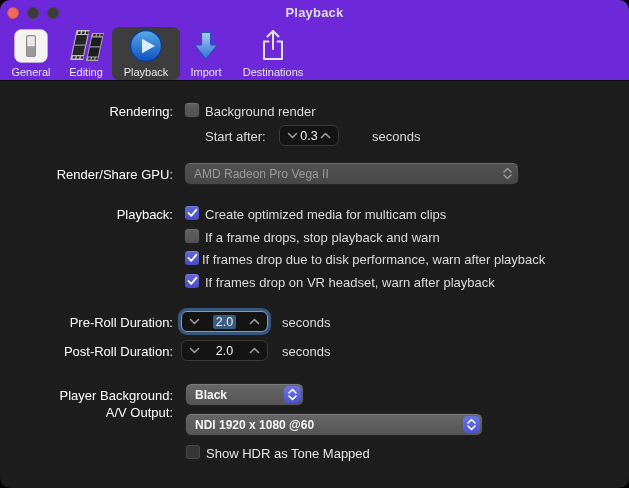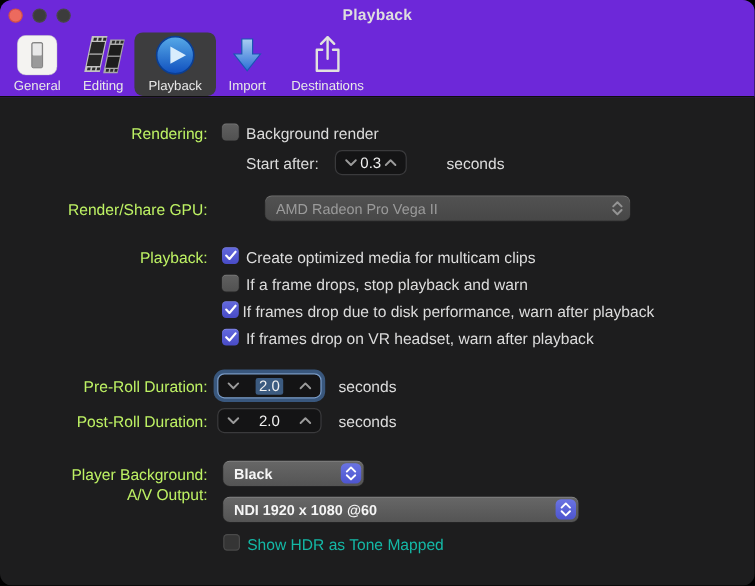--- a/index.html
+++ b/index.html
@@ -15,23 +15,23 @@
   #btn-min   { left:27px; background:#3c3c3c; border:0.5px solid #474747; }
   #btn-zoom  { left:47px; background:#3c3c3c; border:0.5px solid #474747; }
   #win-title { position:absolute; top:5px; left:0; width:100%; text-align:center;
     color:#dedede; font-size:13px; font-weight:bold; letter-spacing:.2px; }
   .tb-item { position:absolute; top:27px; height:53px; display:flex; flex-direction:column;
     align-items:center; justify-content:flex-start; border-radius:7px; }
   .tb-item.selected { background:#3d3d3e; }
   .tb-icon { height:38px; display:flex; align-items:center; justify-content:center; }
   .tb-label { color:#e8e8e8; font-size:11px; margin-top:1px; }
   
-  .flabel { position:absolute; left:0; width:173px; text-align:right; color:#bef264; font-size:13px; }
+  .flabel { position:absolute; left:0; width:173px; text-align:right; color:#ffffff; font-size:13px; }
   .ftext  { position:absolute; color:#dcdcdc; font-size:13px;text-align:right; }
-  .fdim   { position:absolute; color:#14b8a6; font-size:13px; }
+  .fdim   { position:absolute; color:#e5e5e5; font-size:13px; }
   
   .cbx { position:absolute; width:14px; height:14px; border-radius:3.5px; }
   .cbx.checked { background:linear-gradient(#646ade,#484bc6); box-shadow:inset 0 0.5px 0 rgba(255,255,255,.25); }
   .cbx.unchecked { background:linear-gradient(#606060,#515151); box-shadow:inset 0 0.5px 0 rgba(255,255,255,.2), 0 0 0 0.5px #2c2c2c; }
   .cbx.disabled { background:#353535; box-shadow:inset 0 0 0 1px #4a4a4a; }
   .cbx svg { position:absolute; left:1.5px; top:2px; }
   
   .stepper { position:absolute; height:21px; background:#141415; border:1px solid #3a3a3c; border-radius:6px;
     display:flex; align-items:center; justify-content:space-between; padding:0 7px; }
   .stepper .val { color:#f2f2f2; font-size:12.5px; }
@@ -152,21 +152,21 @@
         <path d="M1.5 1.5 L5.5 5.5 L9.5 1.5" fill="none" stroke="#9b9b9b" stroke-width="1.6" stroke-linecap="round" stroke-linejoin="round"></path>
       </svg>
     <span class="val">0.3</span>
     <svg class="chev" width="11" height="7" viewBox="0 0 11 7">
         <path d="M1.5 5.5 L5.5 1.5 L9.5 5.5" fill="none" stroke="#9b9b9b" stroke-width="1.6" stroke-linecap="round" stroke-linejoin="round"></path>
       </svg>
   </div>
   <div class="ftext" style="left:372px; top:129px;">seconds</div>
 
   <div class="flabel" style="top:167px;">Render/Share GPU:</div>
-  <div class="popup disabled" style="left:185px; top:163px; width:304px;margin-left:36px;">
+  <div class="popup disabled" style="left:185px; top:163px; width:333px;">
     <span>AMD Radeon Pro Vega II</span>
     <span class="caret">
       <svg width="11" height="13" viewBox="0 0 11 13">
           <path d="M2 5 L5.5 1.5 L9 5" fill="none" stroke="#949494" stroke-width="1.6" stroke-linecap="round" stroke-linejoin="round"></path>
           <path d="M2 8 L5.5 11.5 L9 8" fill="none" stroke="#949494" stroke-width="1.6" stroke-linecap="round" stroke-linejoin="round"></path>
         </svg>
     </span>
   </div>
 
   <div class="flabel" style="top:207px;">Playback:</div>

